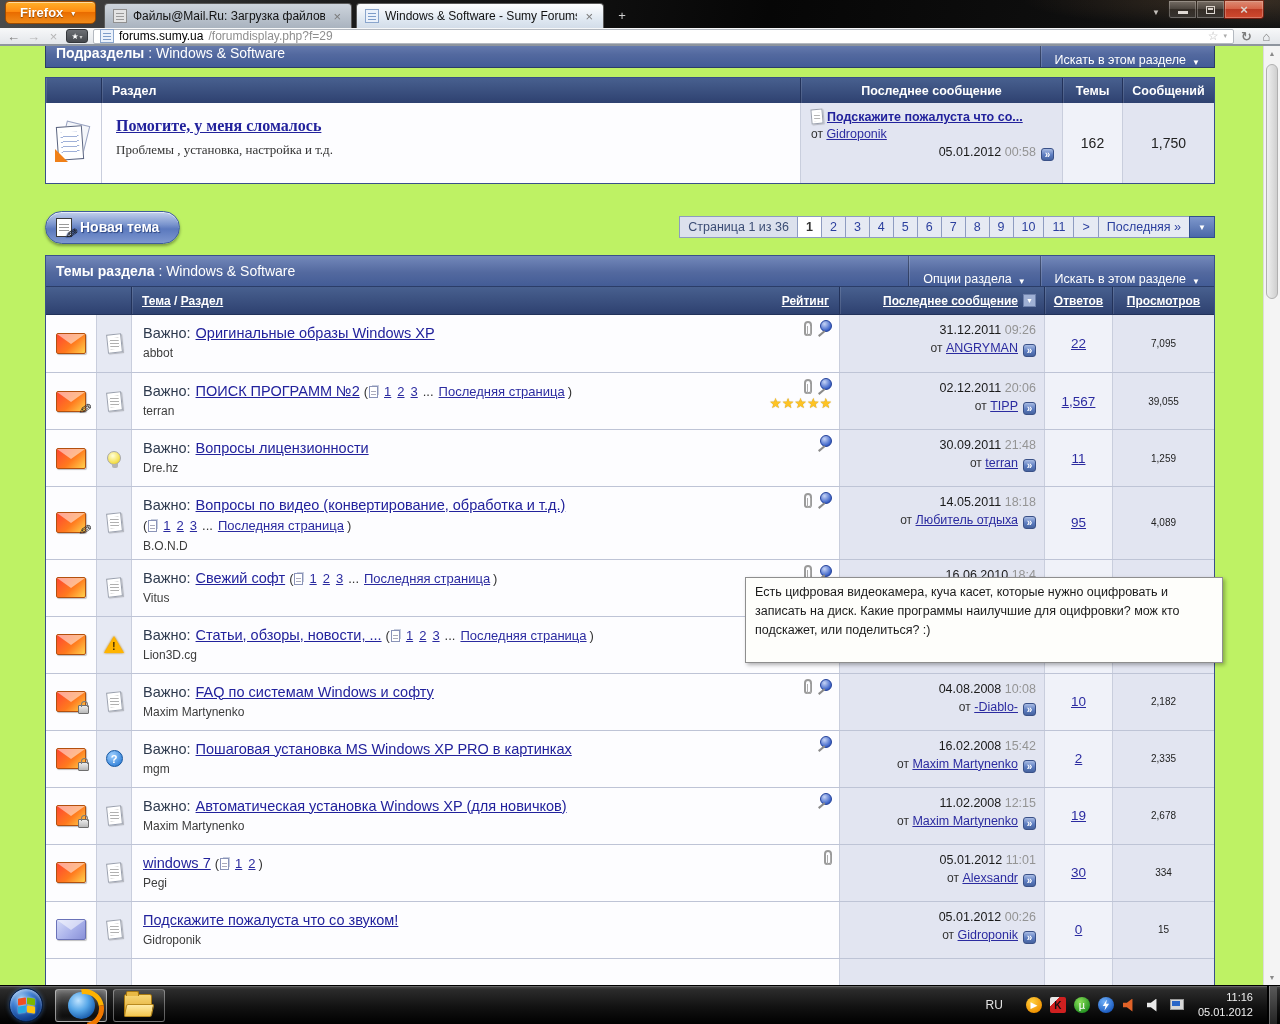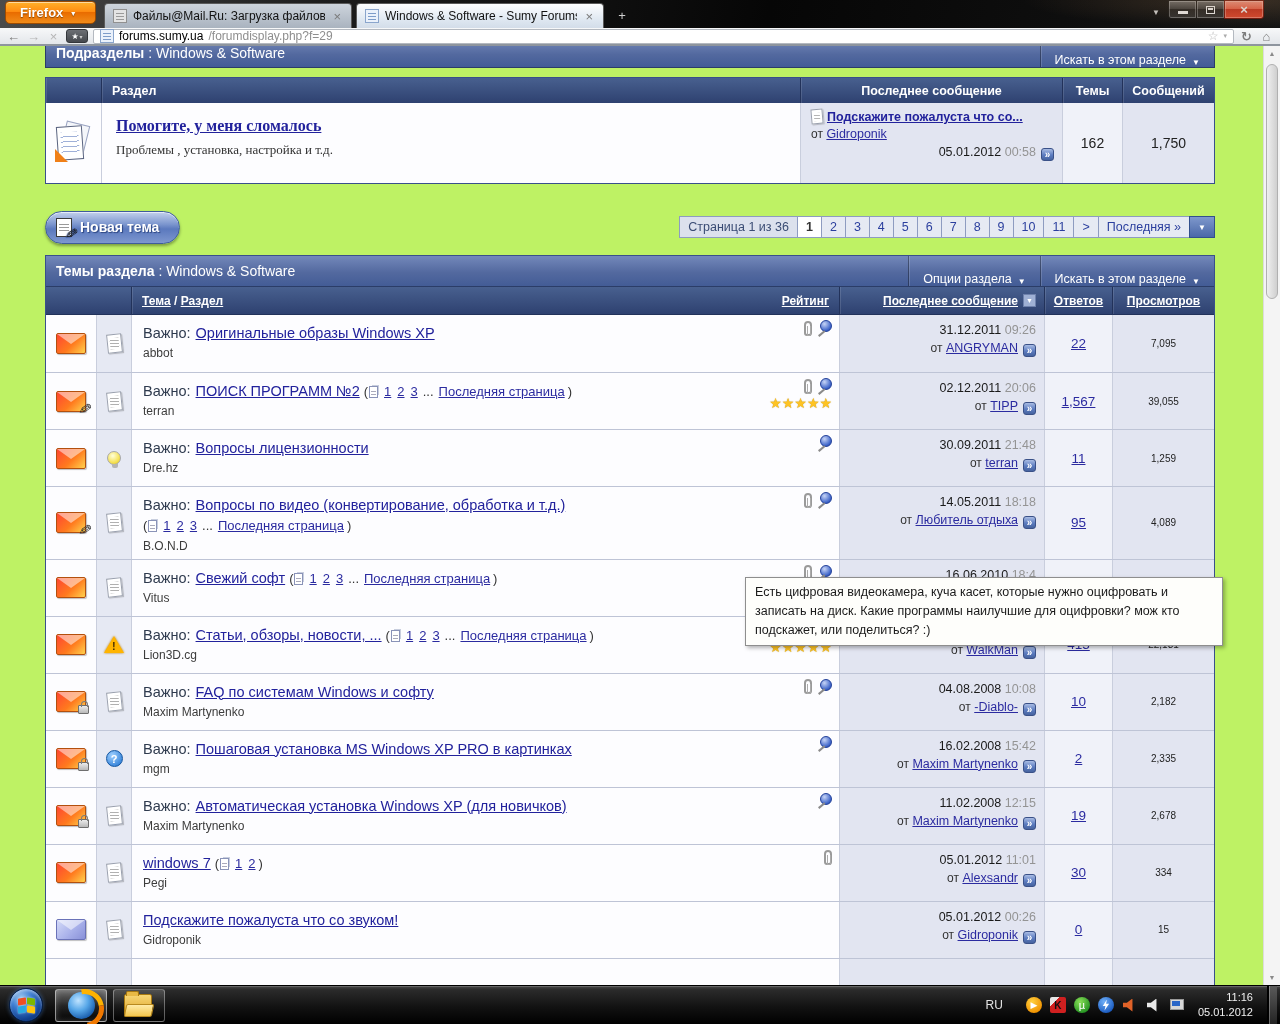--- a/index.html
+++ b/index.html
@@ -225,21 +225,21 @@
   .st-warning::after { content:"!"; position:absolute; left:-2px; top:4px; color:#4a3000; font-size:11px; font-weight:bold; }
   .st-question { width:17px; height:17px; border-radius:50%; border:1px solid #1255a0; color:#fff;
     background:radial-gradient(circle at 35% 30%, #9fd0ff, #1a70d0); font-size:11px; font-weight:bold;
     display:flex; align-items:center; justify-content:center; }
   .st-question::after { content:"?"; }
 
   .stub-row { height:12px; }
 
   
   .tooltip { position:absolute; left:745px; top:531px; width:478px; background:#fefefb; border:1px solid #8e8e8e;
-    box-shadow:2px 2px 4px rgba(0,0,0,.3); padding:5px 9px 6px; font-size:12.5px; color:#1a1a1a; line-height:1.5;
+    box-shadow:2px 2px 4px rgba(0,0,0,.3); padding:5px 9px 23px; font-size:12.5px; color:#1a1a1a; line-height:1.5;
     z-index:50; }
 
   
   .scrollbar { position:absolute; right:0; top:0; width:17px; height:100%; background:#f4f4f4; border-left:1px solid #dcdcdc; }
   .sb-arrow { position:absolute; left:0; width:100%; height:15px; color:#8a8a8a; font-size:7px; text-align:center; line-height:15px; }
   .sb-up { top:0; } .sb-up::after { content:"▲"; }
   .sb-down { bottom:0; } .sb-down::after { content:"▼"; }
   .thumb { position:absolute; left:2px; top:18px; width:12px; height:235px; border:1px solid #b0b0b0; border-radius:7px;
     background:linear-gradient(90deg,#efefef,#cfcfcf); }
 

